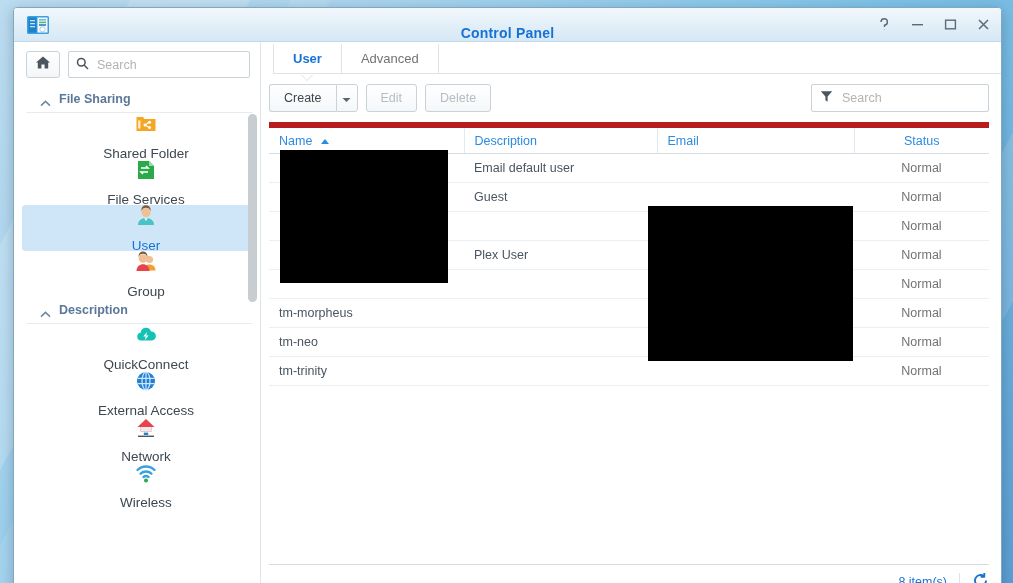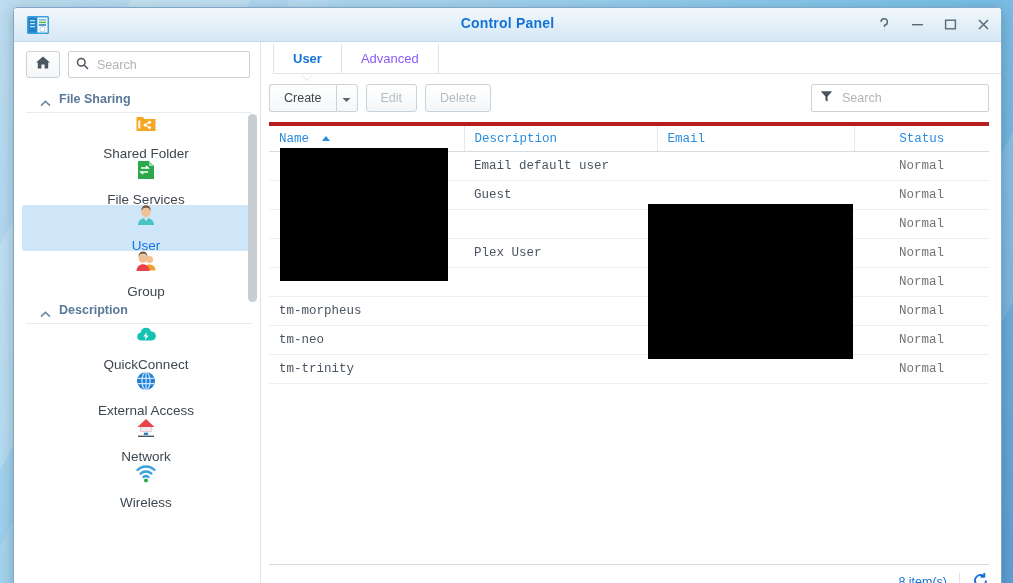--- a/index.html
+++ b/index.html
@@ -33,21 +33,21 @@
     box-shadow: 0 3px 14px rgba(0,0,0,0.22);
     overflow: hidden;
   }
   .titlebar {
     height: 33px;
     background: linear-gradient(to bottom, #f2f8fc 0%, #e3eff8 50%, #d6e8f5 100%);
     border-bottom: 1px solid #c2d8e8;
     position: relative;
   }
   .title-text {
-    position: absolute; left: 0; right: 0; top: 7px;
+    position: absolute; left: 0; right: 0; top: 17px;
     text-align: center;
     font-size: 14px; font-weight: bold;
     color: #1673d6;
     letter-spacing: 0.2px;
   }
   .win-btns {
     position: absolute; right: 10px; top: 0; height: 33px;
     display: flex; align-items: center; gap: 17px;
   }
   .win-btn {
@@ -131,21 +131,21 @@
     display: flex; flex-direction: column;
     position: relative;
   }
   .tabs {
     display: flex; align-items: flex-end;
     height: 32px; padding-left: 12px;
     position: relative;
   }
   .tab {
     padding: 0 19px;
-    font-size: 13px; color: #8b5cf6;
+    font-size: 13px; color: #737373;
     line-height: 30px; height: 30px;
     border-right: 1px solid #dde3e8;
     cursor: pointer; position: relative;
   }
   .tab:first-child { border-left: 1px solid #dde3e8; }
   .tab.active { color: #1673d6; font-weight: bold; }
   .tab-underline {
     position: absolute; left: 12px; right: 0; bottom: 0;
     height: 1px; background: #dde3e8;
   }
@@ -192,22 +192,22 @@
   .filter-box input {
     border: none; outline: none; width: 100%;
     font-size: 12.5px; background: transparent;
     font-family: "Liberation Sans", sans-serif;
   }
   .filter-box input::placeholder { color: #b3b3b3; }
 
   
   .table-wrap {
     flex: 1; margin: 0 12px 0 8px;
-    border-top: 4px solid #b91c1c;
-    position: relative; overflow: hidden; font-family: Liberation Mono, monospace;
+    border-top: 6px solid #b91c1c;
+    position: relative; overflow: hidden;
   }
   table.grid { width: 100%; border-collapse: collapse; table-layout: fixed; }
   table.grid th {
     text-align: left;
     font-size: 12.5px; font-weight: normal;
     color: #2a8ce0;
     height: 25px;
     padding: 0 10px;
     border-bottom: 1px solid #d5dde4;
     border-right: 1px solid #e3e9ee;

